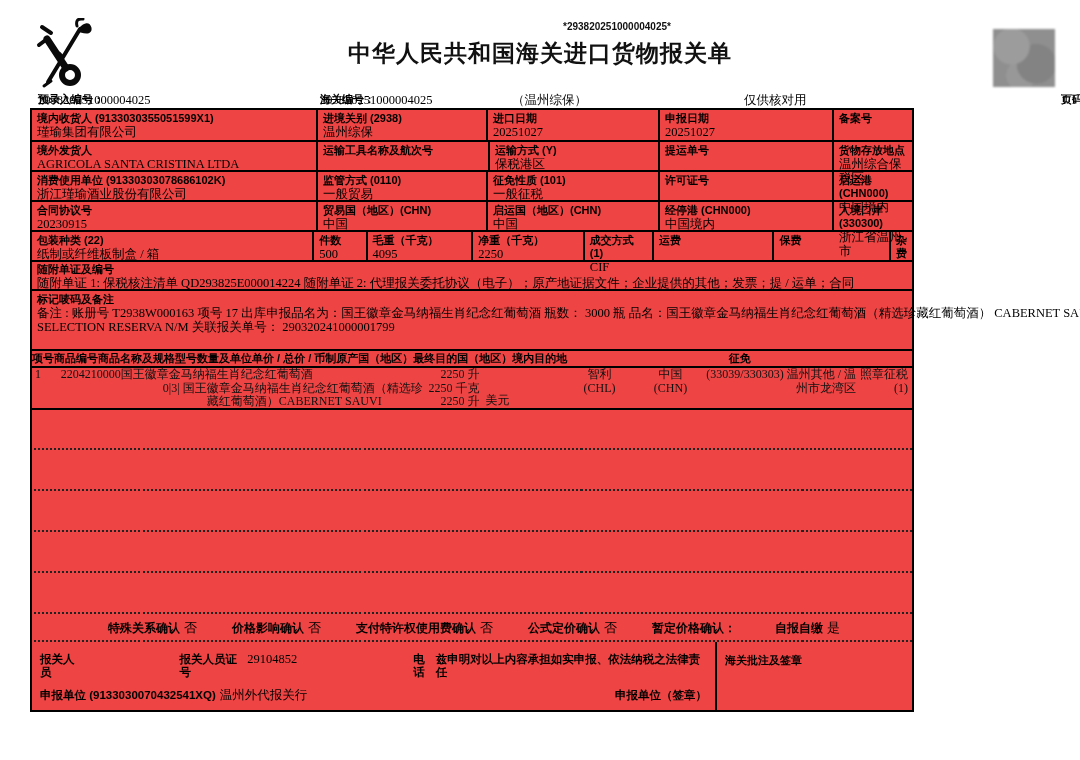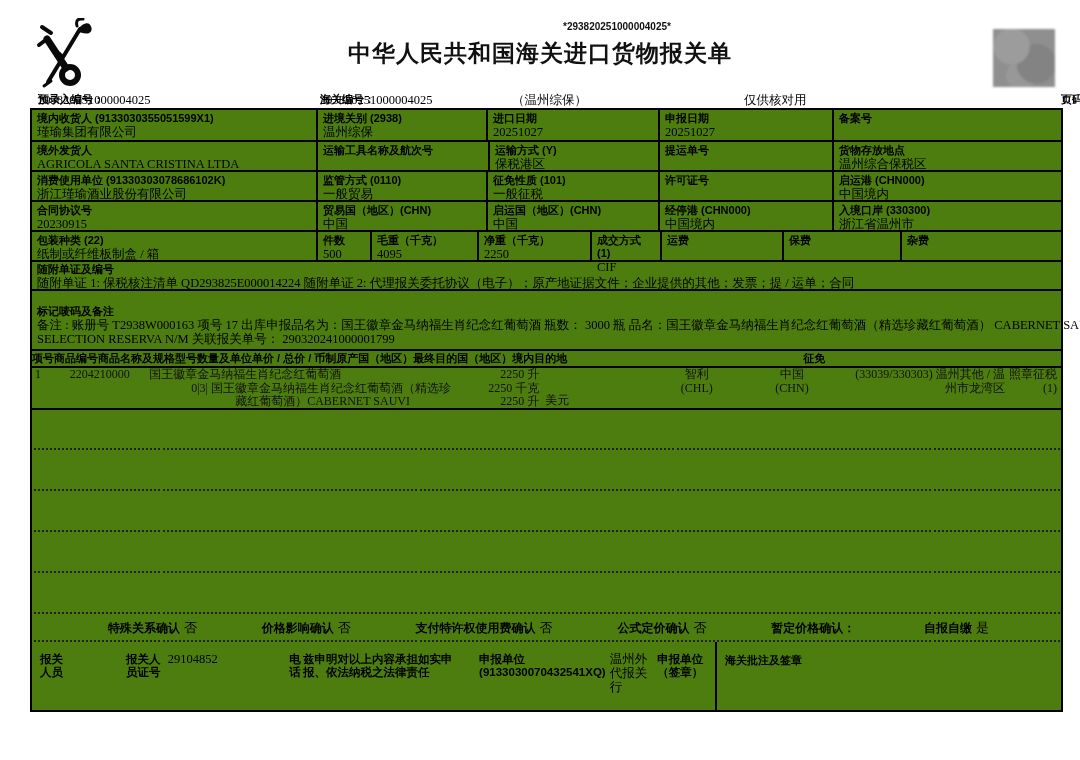--- a/index.html
+++ b/index.html
@@ -26,31 +26,31 @@
   .preentry{position:absolute;left:30px;top:93px;width:1033px;height:15px}
   .preentry span{position:absolute;white-space:nowrap}
   .pe-label{left:8px}
   .pe-customs{left:290px}
   .pe-port{left:482px}
   .pe-note{left:714px}
   .pe-page{right:2px}
   .pe .lbl{font-size:11px}
 
   
-  .doc{position:absolute;left:30px;top:108px;width:1033px;border:2px solid #000;background:#4d7c0f}
+  .doc{position:absolute;left:30px;top:108px;width:884px;border:2px solid #000;background:#ef4444}
   .row{display:flex;border-bottom:2px solid #000}
   .cell{padding:2px 5px;border-right:2px solid #000;overflow:visible}
   .cell:last-child{border-right:none}
   .c1{width:286px}.c2{width:170px}.c3{width:172px}.c4{width:174px}.c5{flex:1}
   .h32{height:32px}.h30{height:30px}
   .p1{width:286px}.p2{width:54px}.p3{width:107px}.p4{width:113px}
   .p5{width:70px}.p6{width:122px}.p7{width:118px}.p8{flex:1}
   .docs-row{height:29px;border-bottom:2px solid #000;padding:1px 5px}
   .docs-row .val{white-space:nowrap}
-  .marks-row{height:60px;border-bottom:2px solid #000;padding:14px 5px}
+  .marks-row{height:60px;border-bottom:2px solid #000;padding:2px 5px}
   .marks-row .val{white-space:nowrap}
 
   
   .goods-head{display:flex;height:17px;border-bottom:2px solid #000;align-items:center}
   .goods-item{display:flex;height:42px;border-bottom:2px solid #000;font-size:12px}
   .g-no{width:38px;padding-left:3px}
   .g-code{width:80px}
   .g-name{width:267px}
   .g-qty{width:130px;text-align:right;padding-right:6px}
   .g-price{width:105px;text-align:left;padding-right:6px}
@@ -79,21 +79,21 @@
   .confirm-row{height:30px;display:flex;align-items:center;
       border-top:2px dotted #333;
       border-image:repeating-linear-gradient(90deg,#222 0 2px,transparent 2px 4px) 2;
       border-bottom:2px solid #000;padding:0 72px 0 76px;justify-content:space-between}
   .confirm-item .lbl{display:inline;font-size:12px}
   .confirm-item .val{display:inline;font-size:13px;margin-left:4px}
 
   
   .footer{display:flex;height:68px}
   .f-left{width:685px;border-right:2px solid #000;padding:10px 8px 0 8px;
-          display:flex;gap:9px}
+          display:flex;flex-direction:column;gap:9px}
   .f-line{display:flex;align-items:baseline}
   .f-line .lbl{font-size:11.5px}
   .f-line .val{font-size:12.5px}
   .f-right{flex:1;padding:8px 8px}
   .sp{display:inline-block}
 </style>
 </head>
 <body>
 
 <svg class="emblem" viewBox="0 0 56 74">

